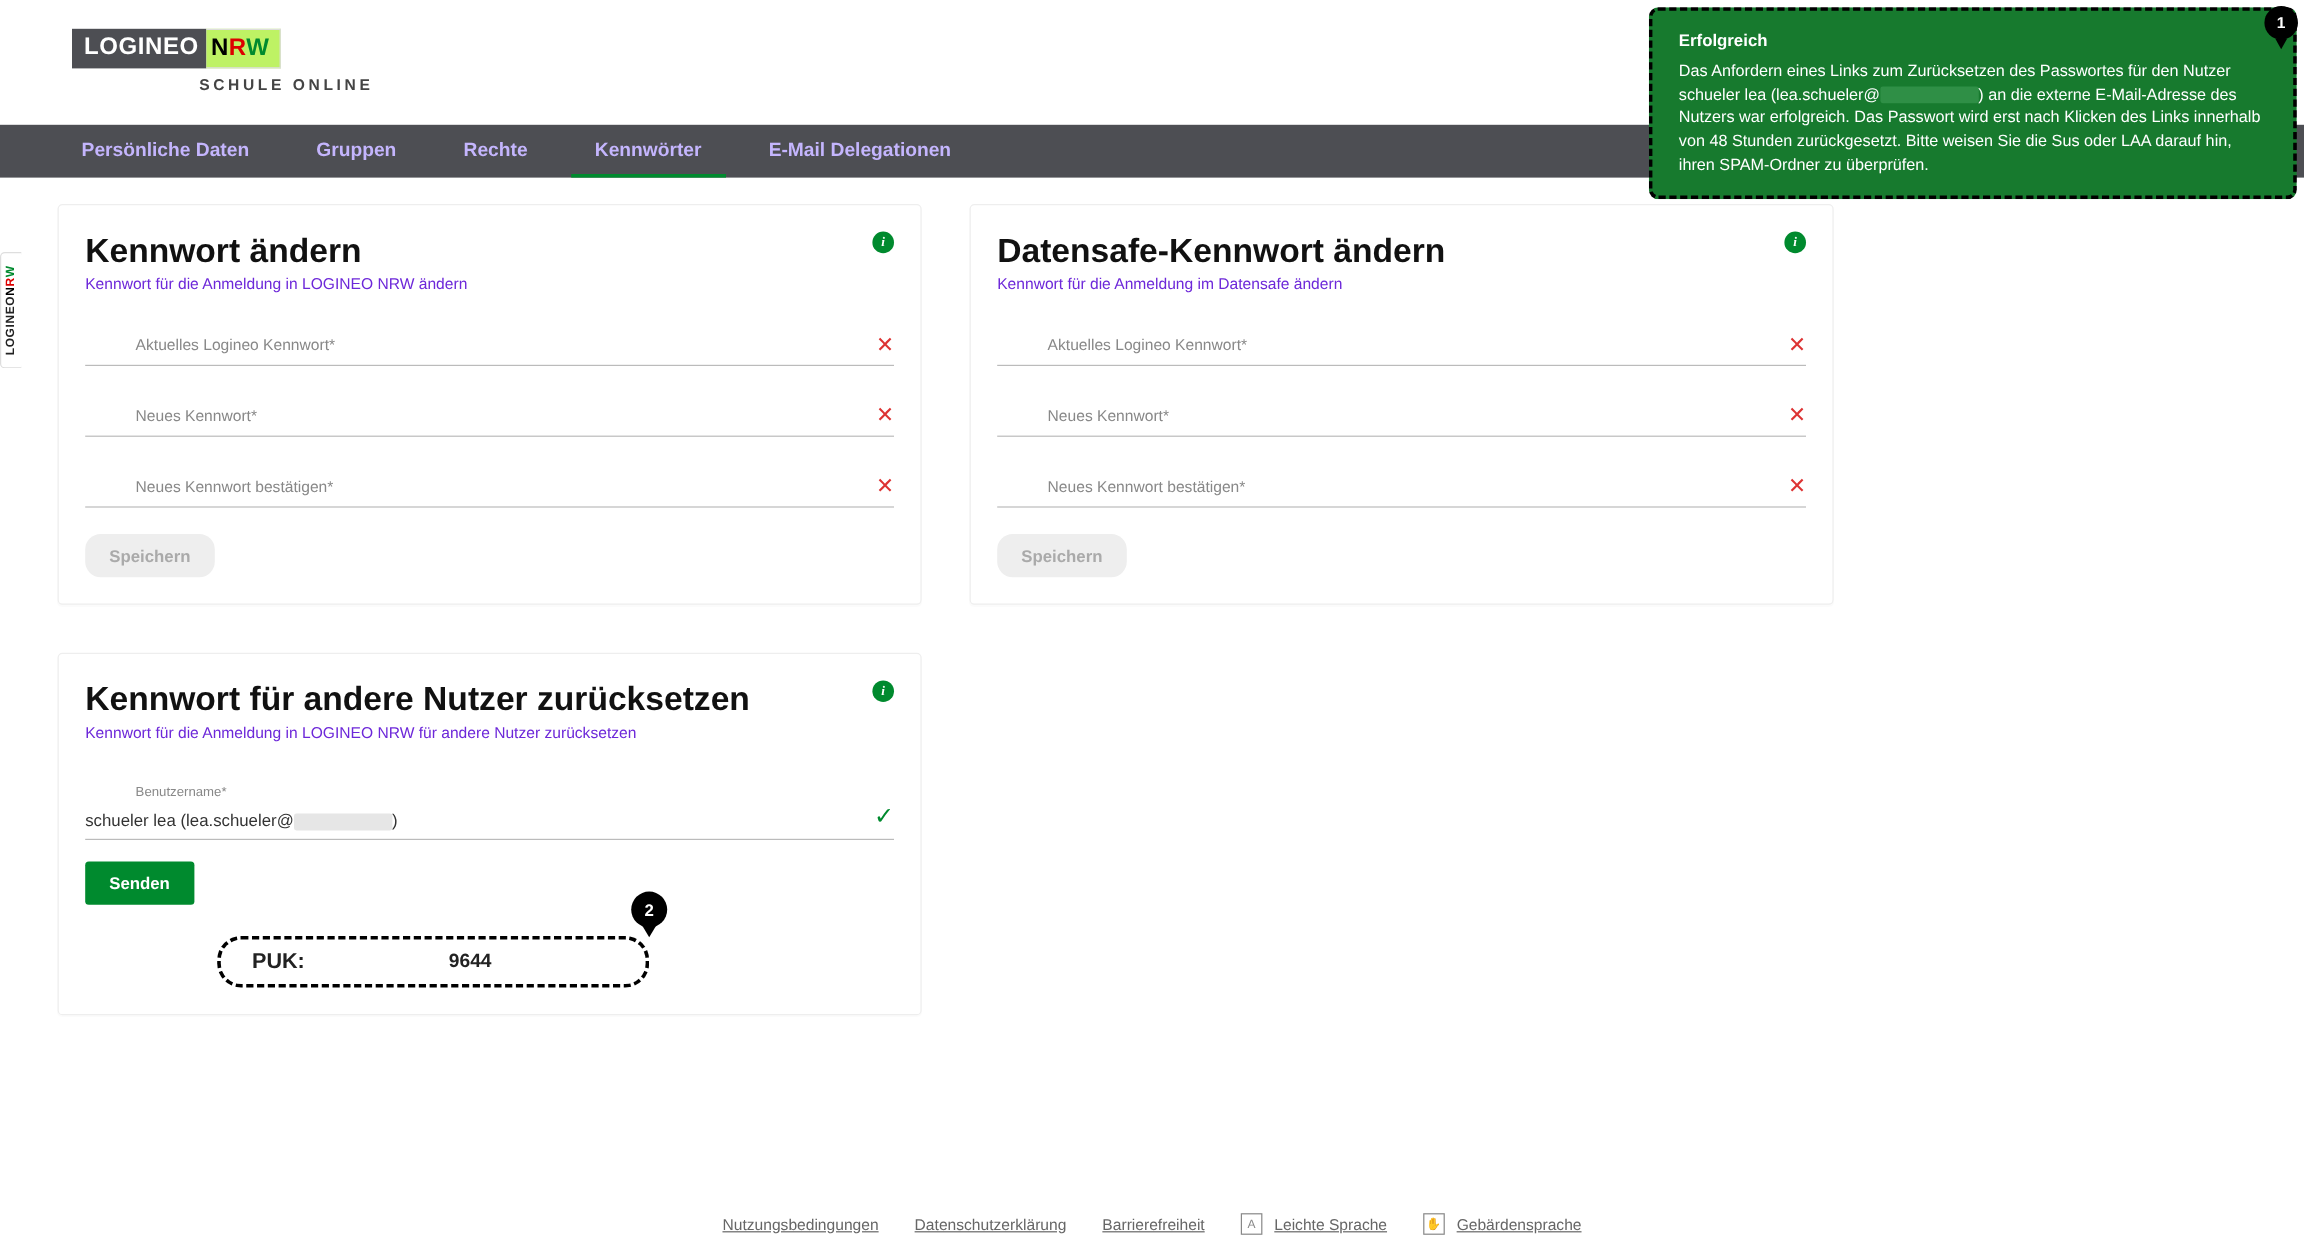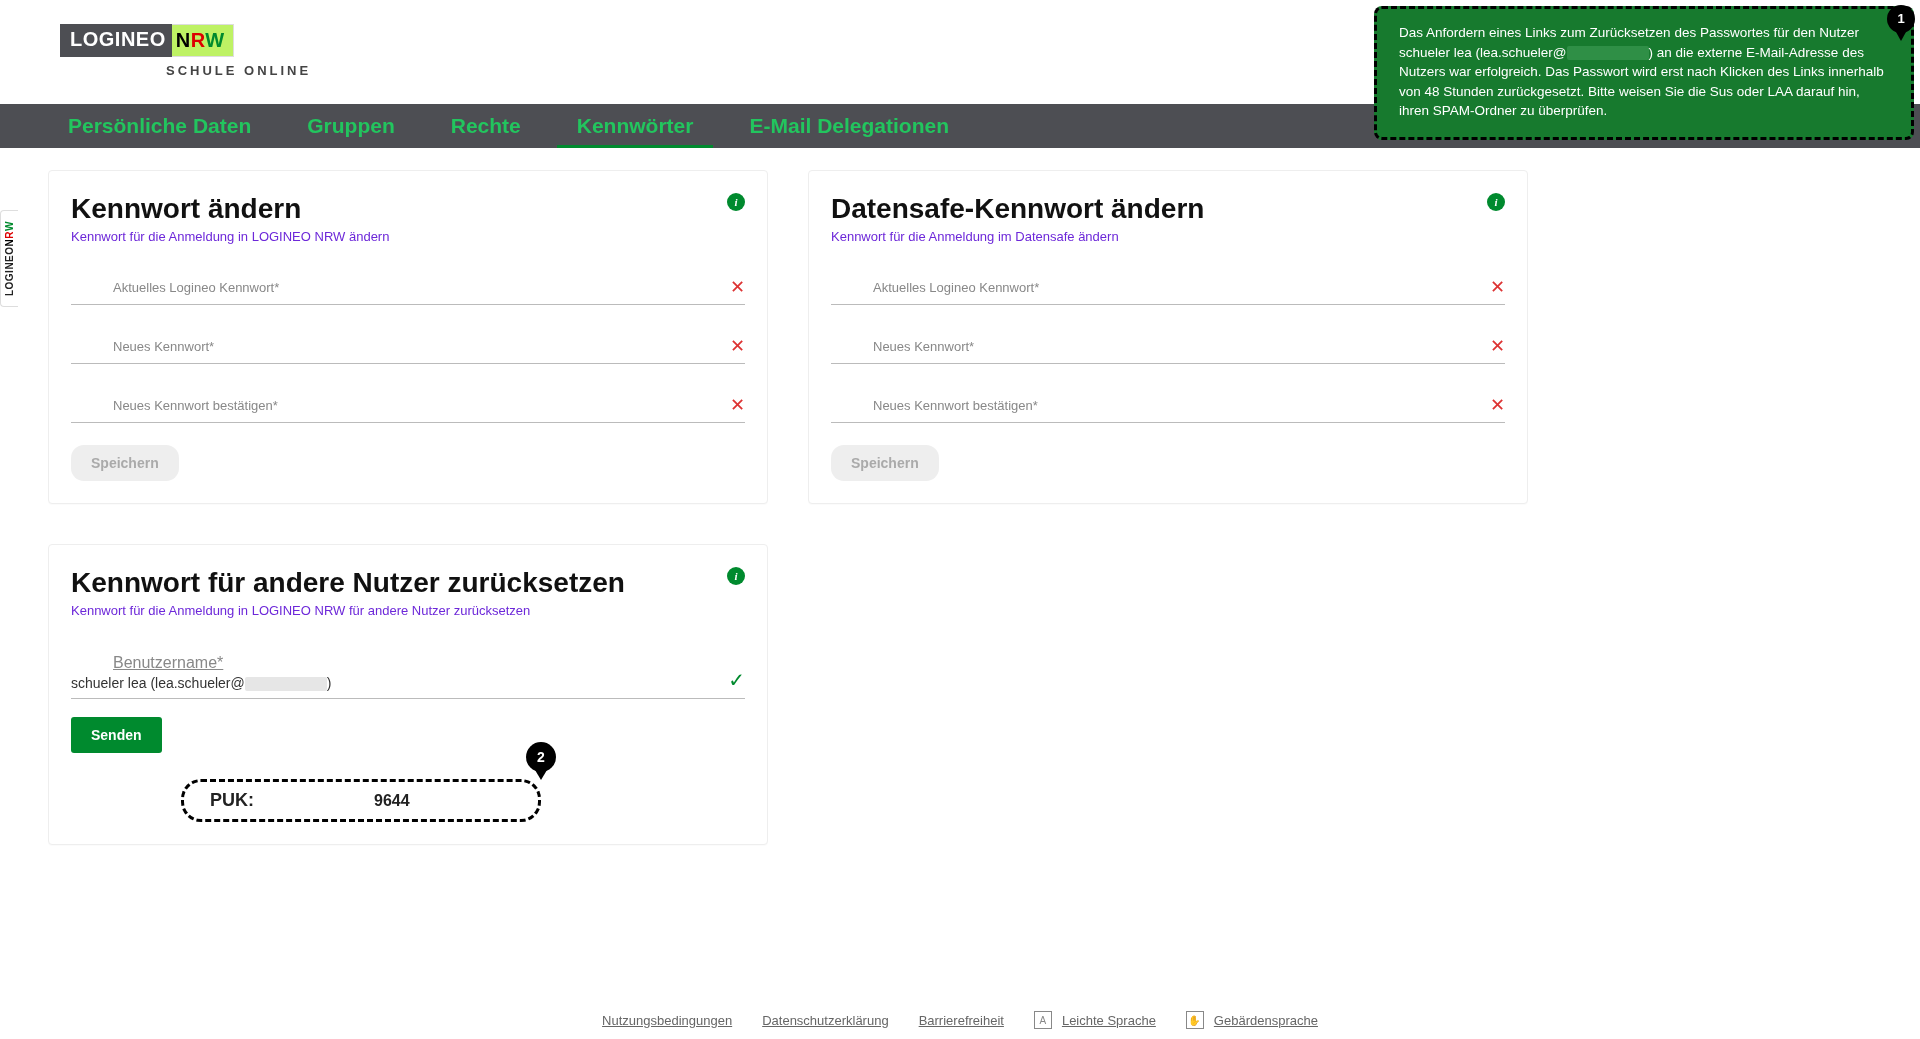--- a/index.html
+++ b/index.html
@@ -56,23 +56,23 @@
 
 .navbar {
   background: #4d4e53;
   height: 44px;
   margin-top: 18px;
   display: flex;
   align-items: stretch;
   padding-left: 40px;
 }
 .nav-item {
-  color: #22c55e;
-  font-weight: 700;
-  font-size: 21px;
+  color: #c4b5fd;
+  font-weight: 700;
+  font-size: 16px;
   padding: 0 28px;
   display: flex;
   align-items: center;
   cursor: pointer;
   position: relative;
 }
 .nav-item.active::after {
   content: "";
   position: absolute;
   left: 8px; right: 8px; bottom: 0;
@@ -134,26 +134,25 @@
   display: flex;
   align-items: center;
 }
 .field-label {
   font-size: 13px;
   color: #888;
   flex: 1;
   margin-left: 42px;
 }
 .field-label.small {
-  font-size: 16px;
+  font-size: 11px;
   color: #888;
   position: absolute;
   top: -6px;
   left: 0;
-  text-decoration: underline;
 }
 .field-value {
   flex: 1;
   font-size: 14px;
   color: #333;
   padding-top: 6px;
 }
 .status-icon {
   font-size: 18px;
   font-weight: 300;
@@ -404,20 +403,21 @@
       <div class="puk-marker">2</div>
       <span class="puk-label">PUK:</span>
       <span class="puk-value">9644</span>
     </div>
   </div>
 
 </div>
 
 <div class="toast">
   <div class="toast-marker">1</div>
+  <div class="toast-title">Erfolgreich</div>
   <div>
     <span>Das Anfordern eines Links zum Zurücksetzen des Passwortes für den Nutzer schueler lea (lea.schueler@</span><span class="redact" style="background:#2f8f46;"></span><span>) an die externe E-Mail-Adresse des Nutzers war erfolgreich. Das Passwort wird erst nach Klicken des Links innerhalb von 48 Stunden zurückgesetzt. Bitte weisen Sie die Sus oder LAA darauf hin, ihren SPAM-Ordner zu überprüfen.</span>
   </div>
 </div>
 
 <div class="side-tab">
   <span>LOGINEO</span><span class="nrw-n">N</span><span class="nrw-r">R</span><span class="nrw-w">W</span>
 </div>
 
 <div class="footer">

